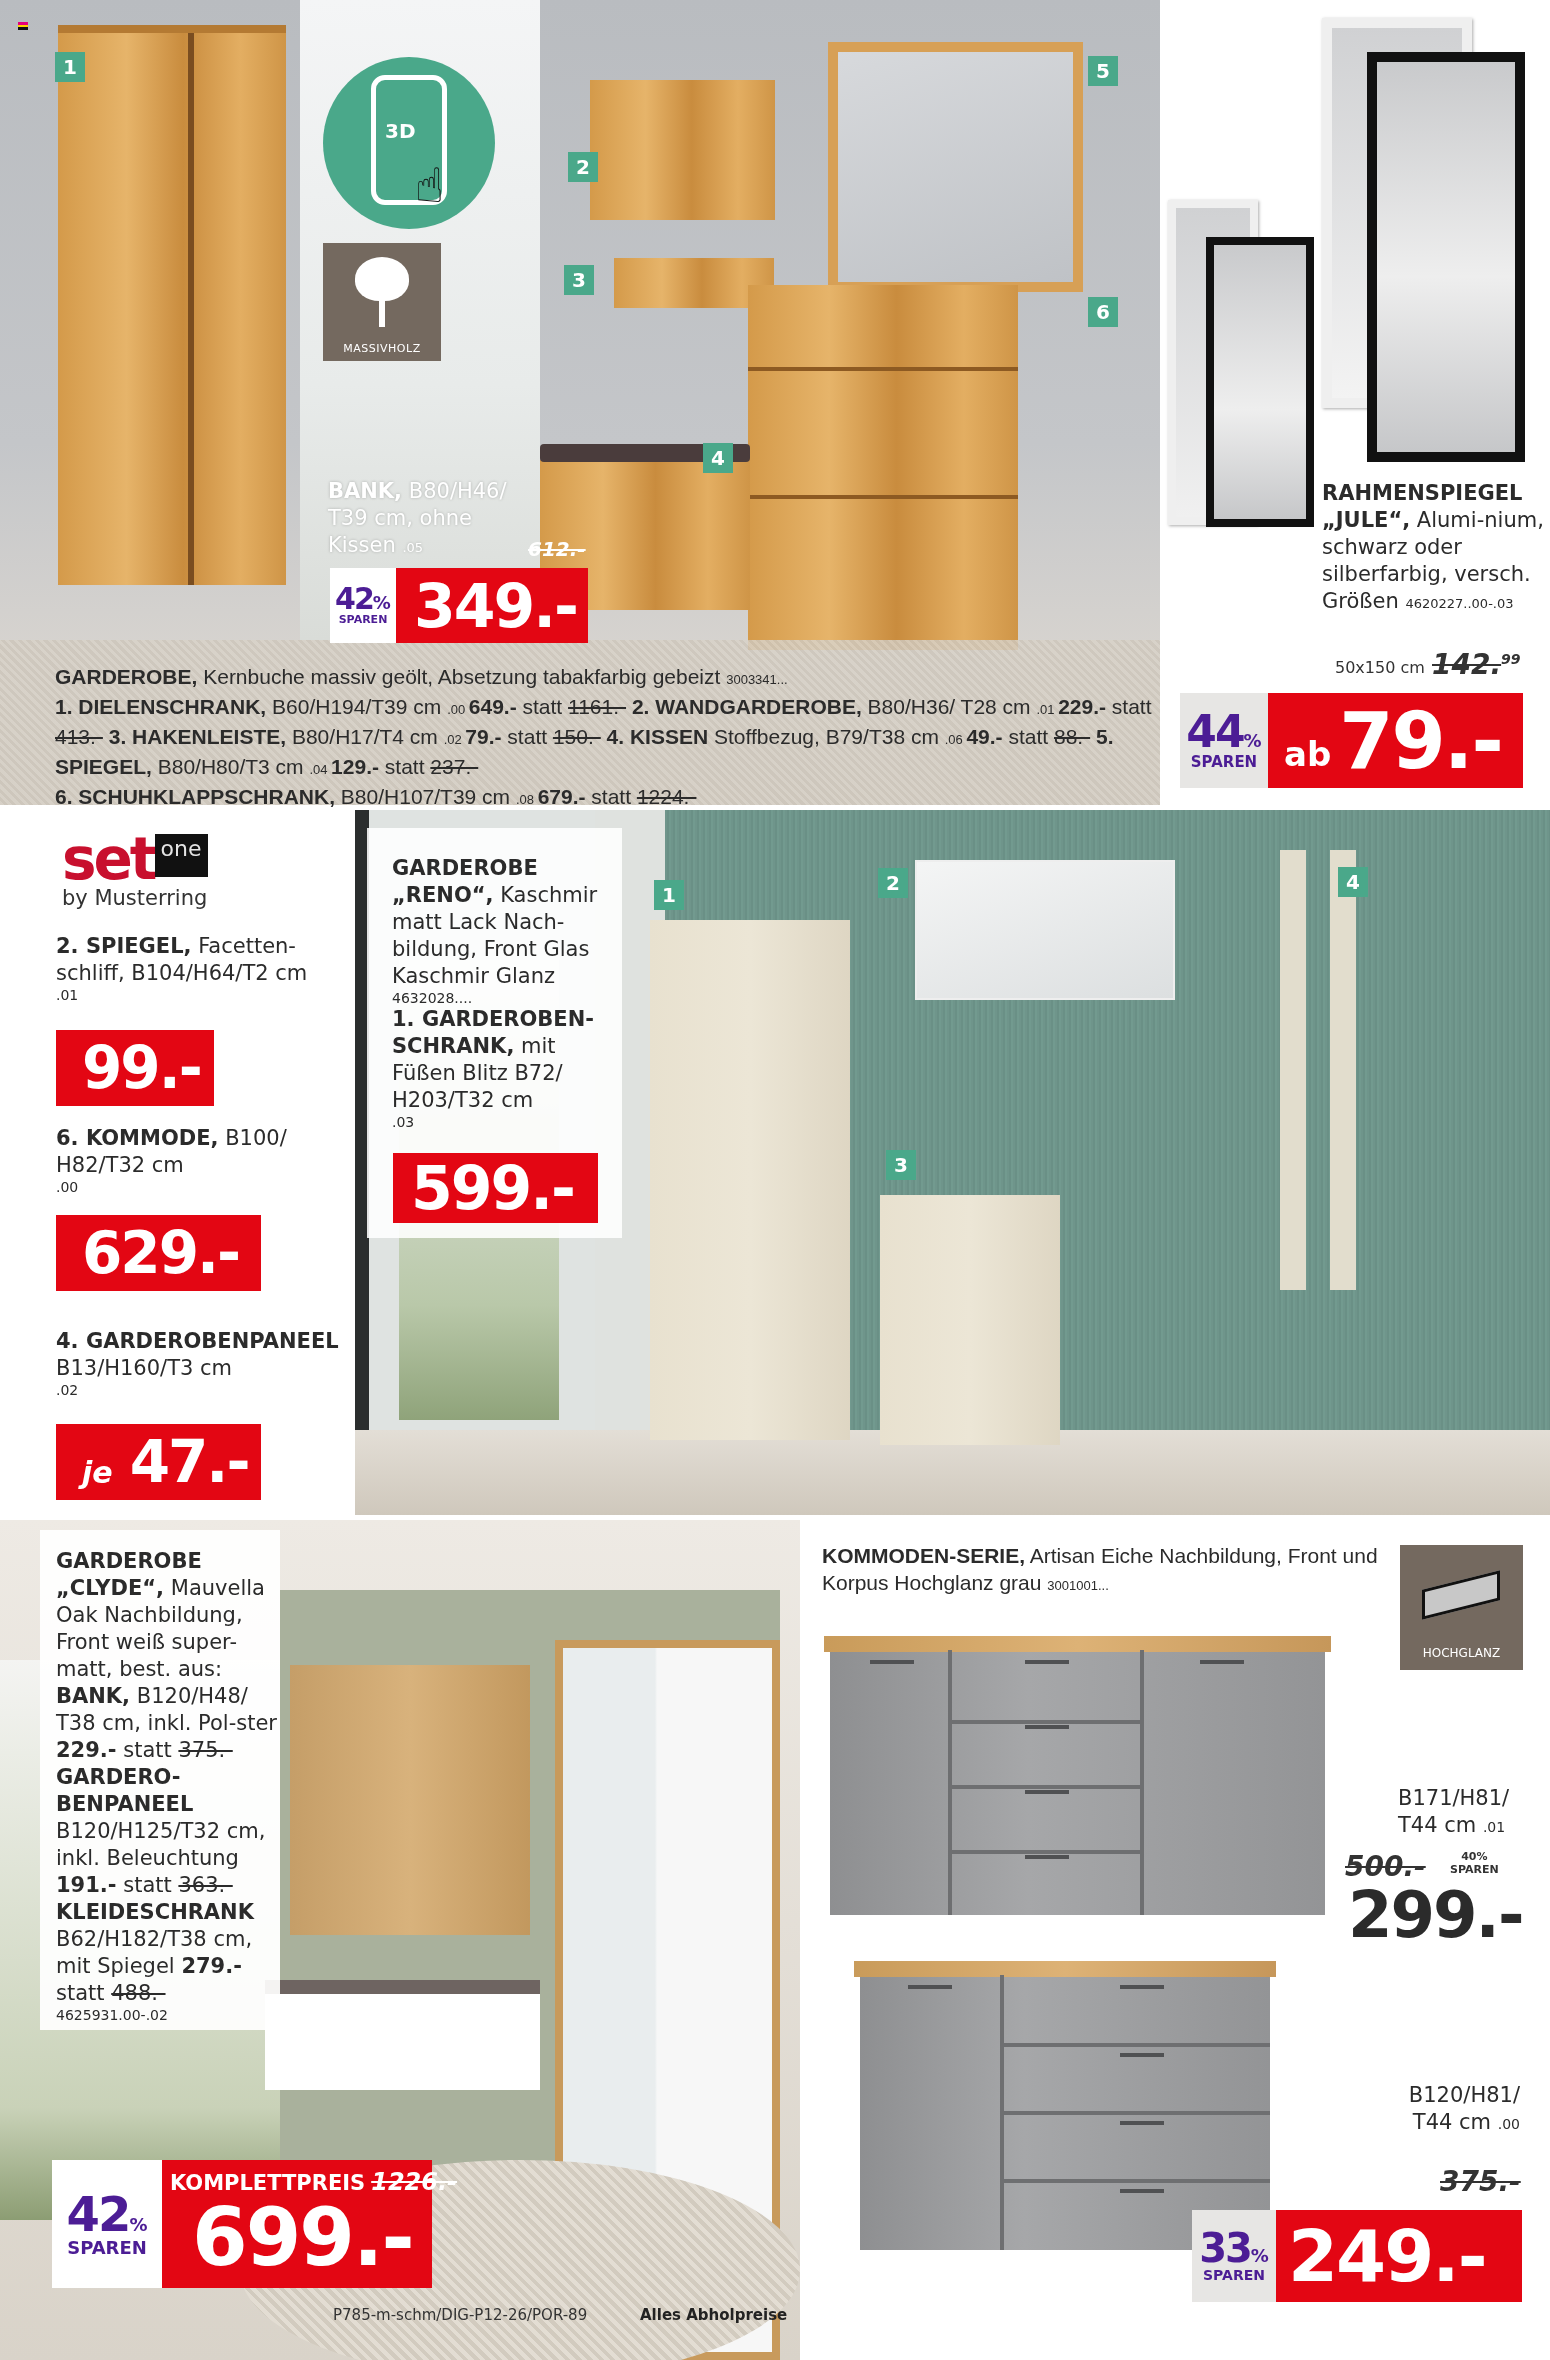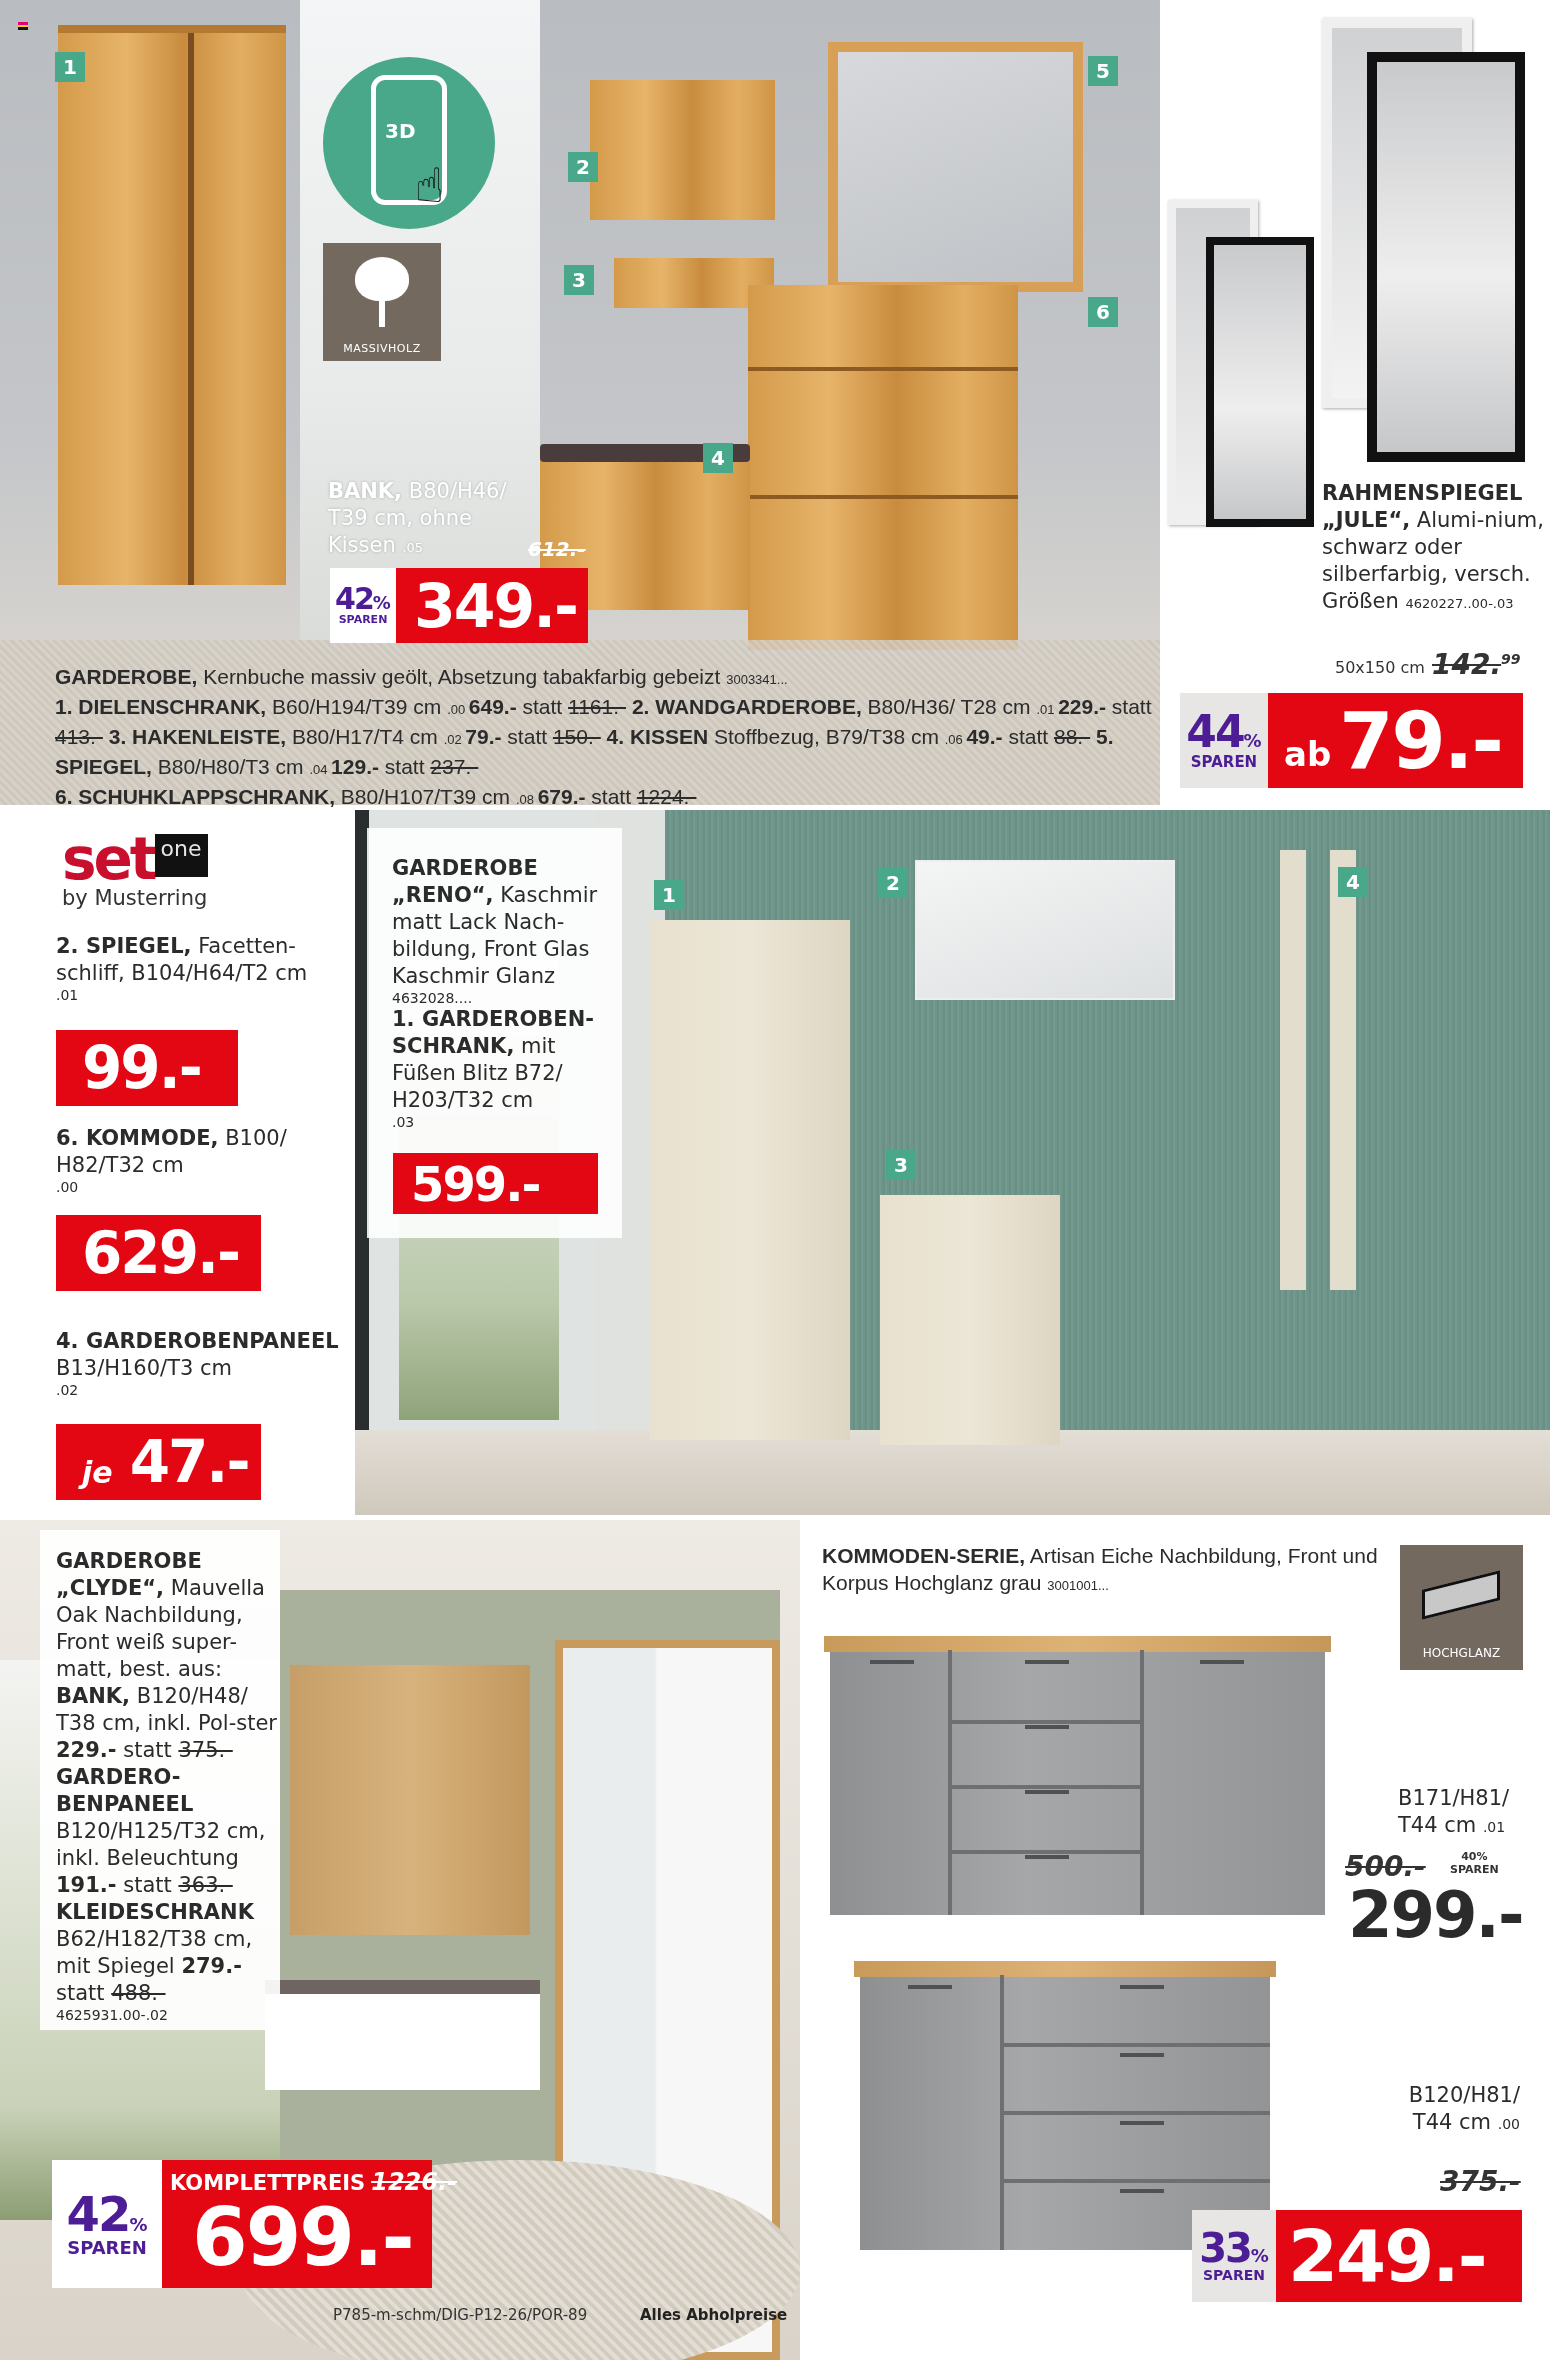--- a/index.html
+++ b/index.html
@@ -82,21 +82,21 @@
   .s2-price .je { font-size: 30px; letter-spacing: 0; margin-right: 17px; align-self: flex-end; margin-bottom: 10px; font-style: italic; }
 
   #s2-photo { left: 355px; top: 810px; width: 1195px; height: 705px; background: #dfe2df; overflow: hidden; }
   .green-wall { position: absolute; left: 310px; top: 0; width: 1145px; height: 620px;
     background: repeating-linear-gradient(90deg, #6f958b 0 2px, #6a9086 2px 4px, #729a8f 4px 6px); }
   .doorframe { position: absolute; left: 0; top: 0; width: 240px; height: 705px; background: #dfe3e1; border-left: 14px solid #2b2e2e; }
   .doorframe .glass { position: absolute; left: 30px; top: 150px; width: 160px; height: 460px; background: linear-gradient(180deg, #eef1ef, #b9c8a9 75%, #8fa37a); }
   #reno-text-bg { left: 367px; top: 828px; width: 255px; height: 410px; background: rgba(255,255,255,.88); }
   #reno-text { left: 392px; top: 855px; width: 230px; font-size: 21px; line-height: 27px; color: #2b2b2b; }
   #reno-text .art { font-size: 14px; line-height: 16px; display: block; }
-  #reno-price { left: 393px; top: 1153px; width: 205px; height: 61px; font-size: 48px; padding-left: 18px; }
+  #reno-price { left: 393px; top: 1153px; width: 205px; height: 70px; font-size: 60px; padding-left: 18px; }
   .cream { background: linear-gradient(90deg, #e8e1cf, #ece6d6 50%, #ded6c3); }
   .reno-tall { position: absolute; left: 650px; top: 920px; width: 200px; height: 520px; }
   .reno-shoe { position: absolute; left: 880px; top: 1195px; width: 180px; height: 250px; }
   .reno-mirror { position: absolute; left: 915px; top: 860px; width: 260px; height: 140px; background: linear-gradient(160deg, #f4f5f5, #dcdfe0); border: 2px solid #eee; }
   .reno-panel { position: absolute; width: 26px; height: 440px; background: #e2ddcd; top: 850px; }
   .floor2 { position: absolute; left: 0; top: 620px; width: 100%; height: 85px; background: linear-gradient(180deg, #e3ded6, #cfc8bc); }
 
   
   #s3-photo { left: 0; top: 1520px; width: 800px; height: 840px; background: linear-gradient(180deg, #eeeae4, #d9d3c9); overflow: hidden; }
   .sage-wall { position: absolute; left: 280px; top: 70px; width: 500px; height: 620px; background: #a9b19c; }
@@ -229,21 +229,21 @@
 <div id="s2-left" class="abs"></div>
 <div id="setone-logo" class="abs">
   <div><span class="set">set</span><span class="one">one</span></div>
   <div class="by">by Musterring</div>
 </div>
 
 <div class="s2-item" style="top:933px">
   <span class="b">2. SPIEGEL,</span><span> Facetten-schliff, B104/H64/T2 cm</span>
   <span class="art">.01</span>
 </div>
-<div class="price-red s2-price" style="left:56px;top:1030px;width:182px">99.-</div>
+<div class="price-red s2-price" style="left:56px;top:1030px;width:158px">99.-</div>
 
 <div class="s2-item" style="top:1125px">
   <span class="b">6. KOMMODE,</span><span> B100/ H82/T32 cm</span>
   <span class="art">.00</span>
 </div>
 <div class="price-red s2-price" style="left:56px;top:1215px;width:205px">629.-</div>
 
 <div class="s2-item" style="top:1328px">
   <span class="b">4. GARDEROBENPANEEL</span><br><span>B13/H160/T3 cm</span>
   <span class="art">.02</span>

